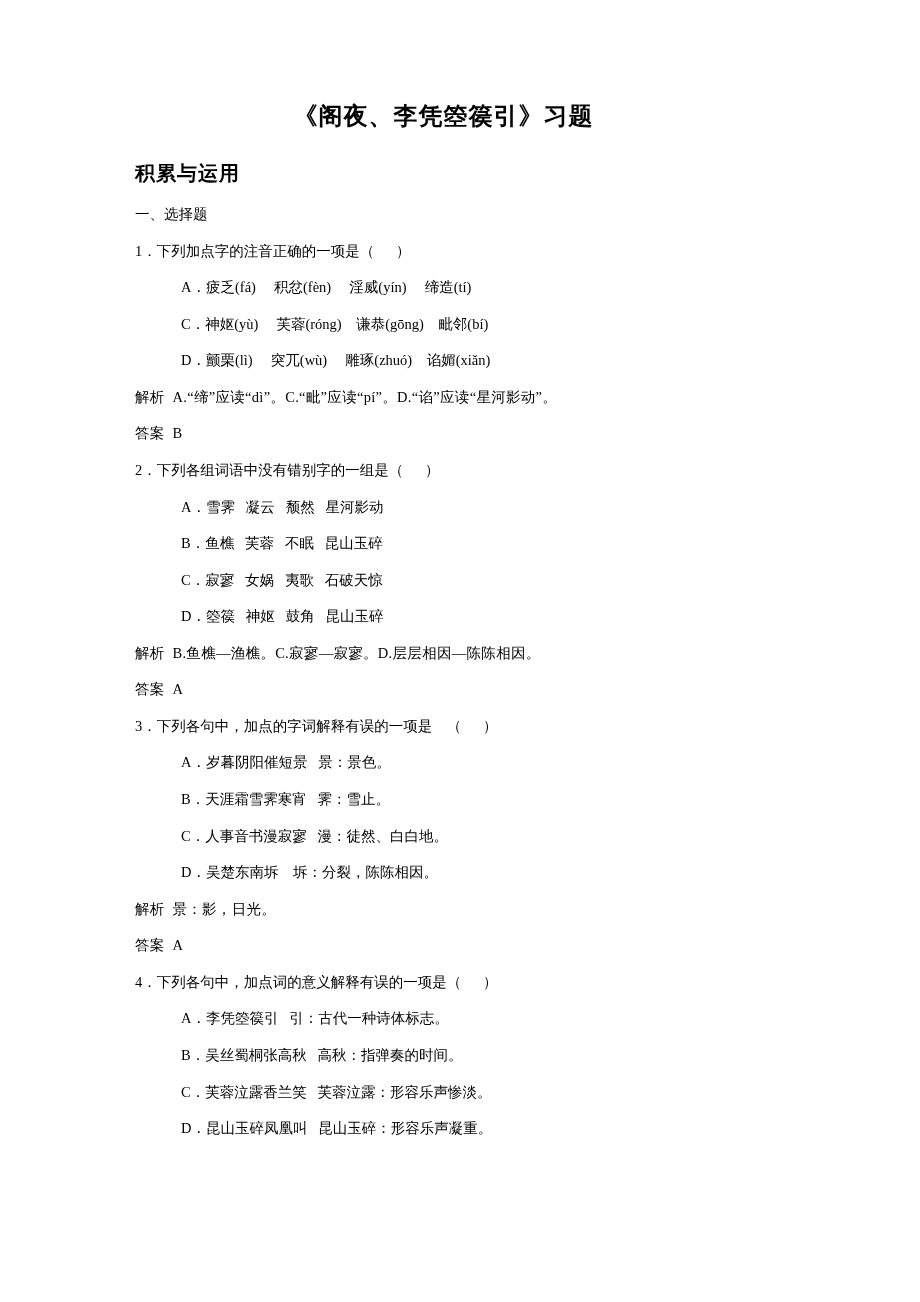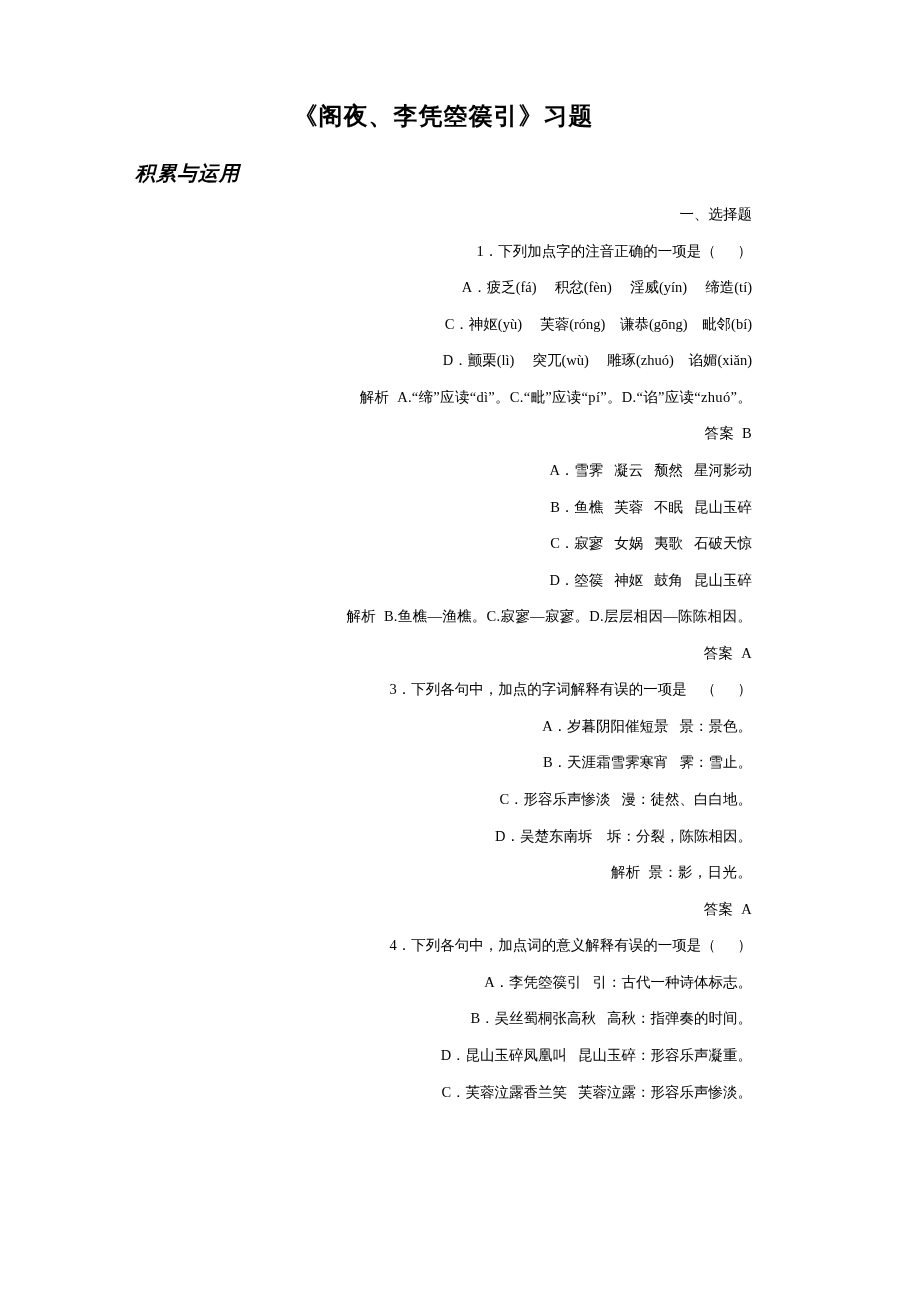--- a/index.html
+++ b/index.html
@@ -27,29 +27,27 @@
     font-weight: bold;
     font-family: "Liberation Serif", serif;
     margin: 0 0 28px 0;
     letter-spacing: 1px;
   }
   .section-heading {
     font-size: 20px;
     font-weight: bold;
     margin: 0 0 18px 0;
     letter-spacing: 1px;
-    font-style: italic;
   }
   .block-line {
     font-size: 14.5px;
     line-height: 1.35;
     margin: 0 0 17px 0;
     white-space: pre;
     font-family: "Liberation Serif", serif;
-    text-align: right;
   }
   .block-line.opt {
     padding-left: 2px;
     margin-left: 44px;
   }
   .block-line.ans {
     letter-spacing: 0.3px;
   }
 </style>
 </head>
@@ -57,33 +55,34 @@
 
 <div class="page">
   <div class="doc-title">《阁夜、李凭箜篌引》习题</div>
   <div class="section-heading">积累与运用</div>
 
   <div class="block-line">一、选择题</div>
   <div class="block-line">1．下列加点字的注音正确的一项是（      ）</div>
   <div class="block-line opt">A．疲乏(fá)     积忿(fèn)     淫威(yín)     缔造(tí)</div>
   <div class="block-line opt">C．神妪(yù)     芙蓉(róng)    谦恭(gōng)    毗邻(bí)</div>
   <div class="block-line opt">D．颤栗(lì)     突兀(wù)     雕琢(zhuó)    谄媚(xiǎn)</div>
-  <div class="block-line ans">解析  A.“缔”应读“dì”。C.“毗”应读“pí”。D.“谄”应读“zhuó”。</div>
+  <div class="block-line ans">解析  A.“缔”应读“dì”。C.“毗”应读“pí”。D.“谄”应读“星河影动”。</div>
   <div class="block-line ans">答案  B</div>
+  <div class="block-line">2．下列各组词语中没有错别字的一组是（      ）</div>
   <div class="block-line opt">A．雪霁   凝云   颓然   星河影动</div>
   <div class="block-line opt">B．鱼樵   芙蓉   不眠   昆山玉碎</div>
   <div class="block-line opt">C．寂寥   女娲   夷歌   石破天惊</div>
   <div class="block-line opt">D．箜篌   神妪   鼓角   昆山玉碎</div>
   <div class="block-line ans">解析  B.鱼樵—渔樵。C.寂寥—寂寥。D.层层相因—陈陈相因。</div>
   <div class="block-line ans">答案  A</div>
   <div class="block-line">3．下列各句中，加点的字词解释有误的一项是    （      ）</div>
   <div class="block-line opt">A．岁暮阴阳催短景   景：景色。</div>
   <div class="block-line opt">B．天涯霜雪霁寒宵   霁：雪止。</div>
-  <div class="block-line opt">C．形容乐声惨淡   漫：徒然、白白地。</div>
+  <div class="block-line opt">C．人事音书漫寂寥   漫：徒然、白白地。</div>
   <div class="block-line opt">D．吴楚东南坼    坼：分裂，陈陈相因。</div>
   <div class="block-line ans">解析  景：影，日光。</div>
   <div class="block-line ans">答案  A</div>
   <div class="block-line">4．下列各句中，加点词的意义解释有误的一项是（      ）</div>
   <div class="block-line opt">A．李凭箜篌引   引：古代一种诗体标志。</div>
   <div class="block-line opt">B．吴丝蜀桐张高秋   高秋：指弹奏的时间。</div>
+  <div class="block-line opt">C．芙蓉泣露香兰笑   芙蓉泣露：形容乐声惨淡。</div>
   <div class="block-line opt">D．昆山玉碎凤凰叫   昆山玉碎：形容乐声凝重。</div>
-  <div class="block-line opt">C．芙蓉泣露香兰笑   芙蓉泣露：形容乐声惨淡。</div>
 </div>
 
 </body></html>

